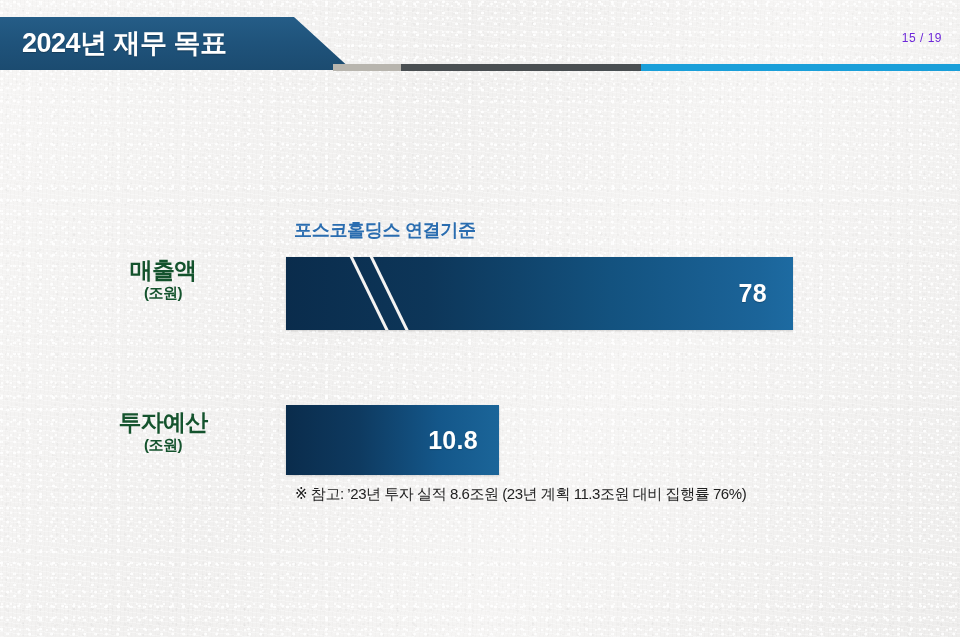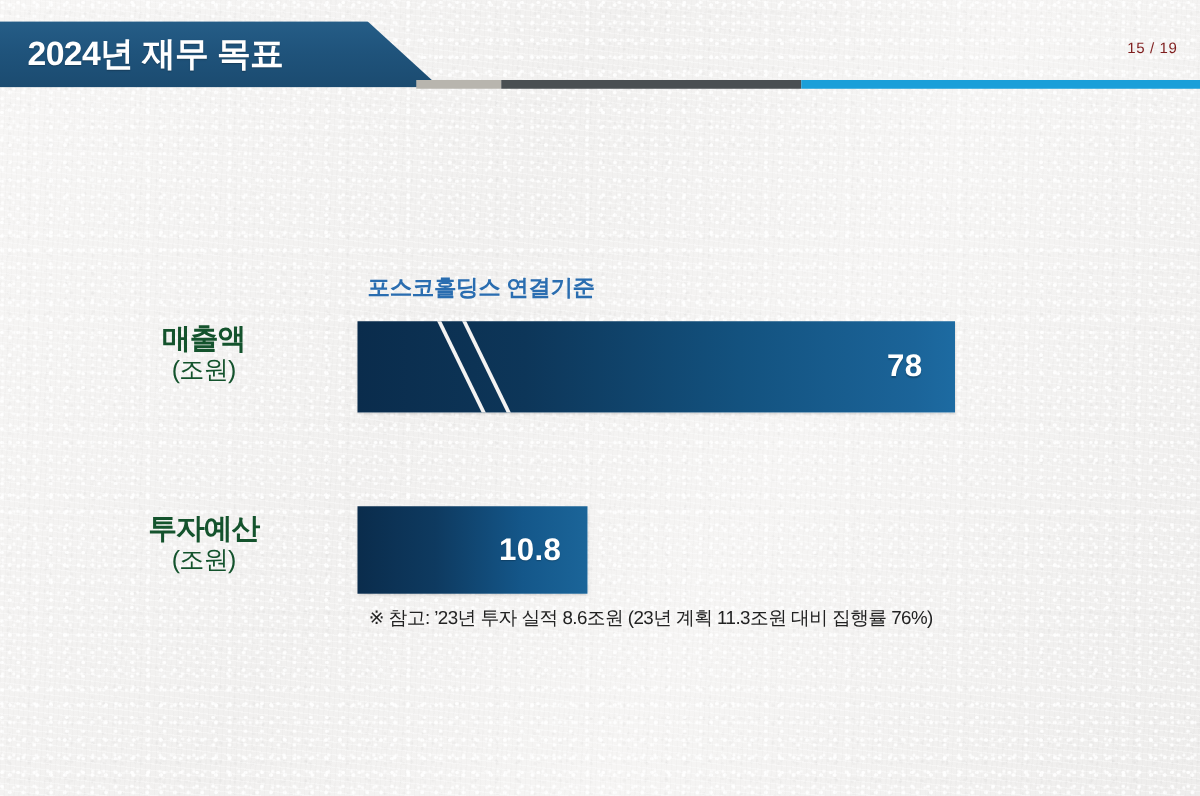--- a/index.html
+++ b/index.html
@@ -79,21 +79,21 @@
   }
   .rule-gray   { left: 333px; width: 68px;  background: #b8b5ae; }
   .rule-dark   { left: 401px; width: 240px; background: #4a4f52; }
   .rule-cyan   { left: 641px; width: 319px; background: #1a9fd9; }
 
   .page-number {
     position: absolute;
     right: 18px;
     top: 31px;
     font-size: 12px;
-    color: #7f1d1d;
+    color: #6d28d9;
     letter-spacing: 0.5px;
   }
 
   
   .chart {
     position: absolute;
     left: 0;
     top: 80px;
     width: 960px;
     height: 557px;
@@ -119,39 +119,40 @@
     color: #14532d;
   }
   .row-label .name {
     font-size: 23px;
     font-weight: bold;
     letter-spacing: -0.8px;
     line-height: 1.08;
     white-space: nowrap;
   }
   .row-label .unit {
-    font-size: 20px;
-    font-weight: normal;
+    font-size: 15px;
+    font-weight: bold;
     letter-spacing: -0.5px;
     line-height: 1.2;
     margin-top: 1px;
     white-space: nowrap;
   }
   .row-label.revenue    { top: 178px; }
   .row-label.investment { top: 330px; }
 
   .bar {
     position: absolute;
     left: 241px;
     background: linear-gradient(90deg, #0a2c4c 0%, #0d3659 28%, #13527f 64%, #1b6499 93%, #1d6ba2 100%);
     overflow: hidden;
     display: flex;
     align-items: center;
     justify-content: flex-end;
     box-shadow: 0 1px 2px rgba(0,0,0,0.16);
+    padding-left: 29px;
   }
   .bar.revenue {
     top: 177px;
     width: 478px;
     height: 73px;
   }
   .bar.investment {
     top: 325px;
     width: 184px;
     height: 70px;

